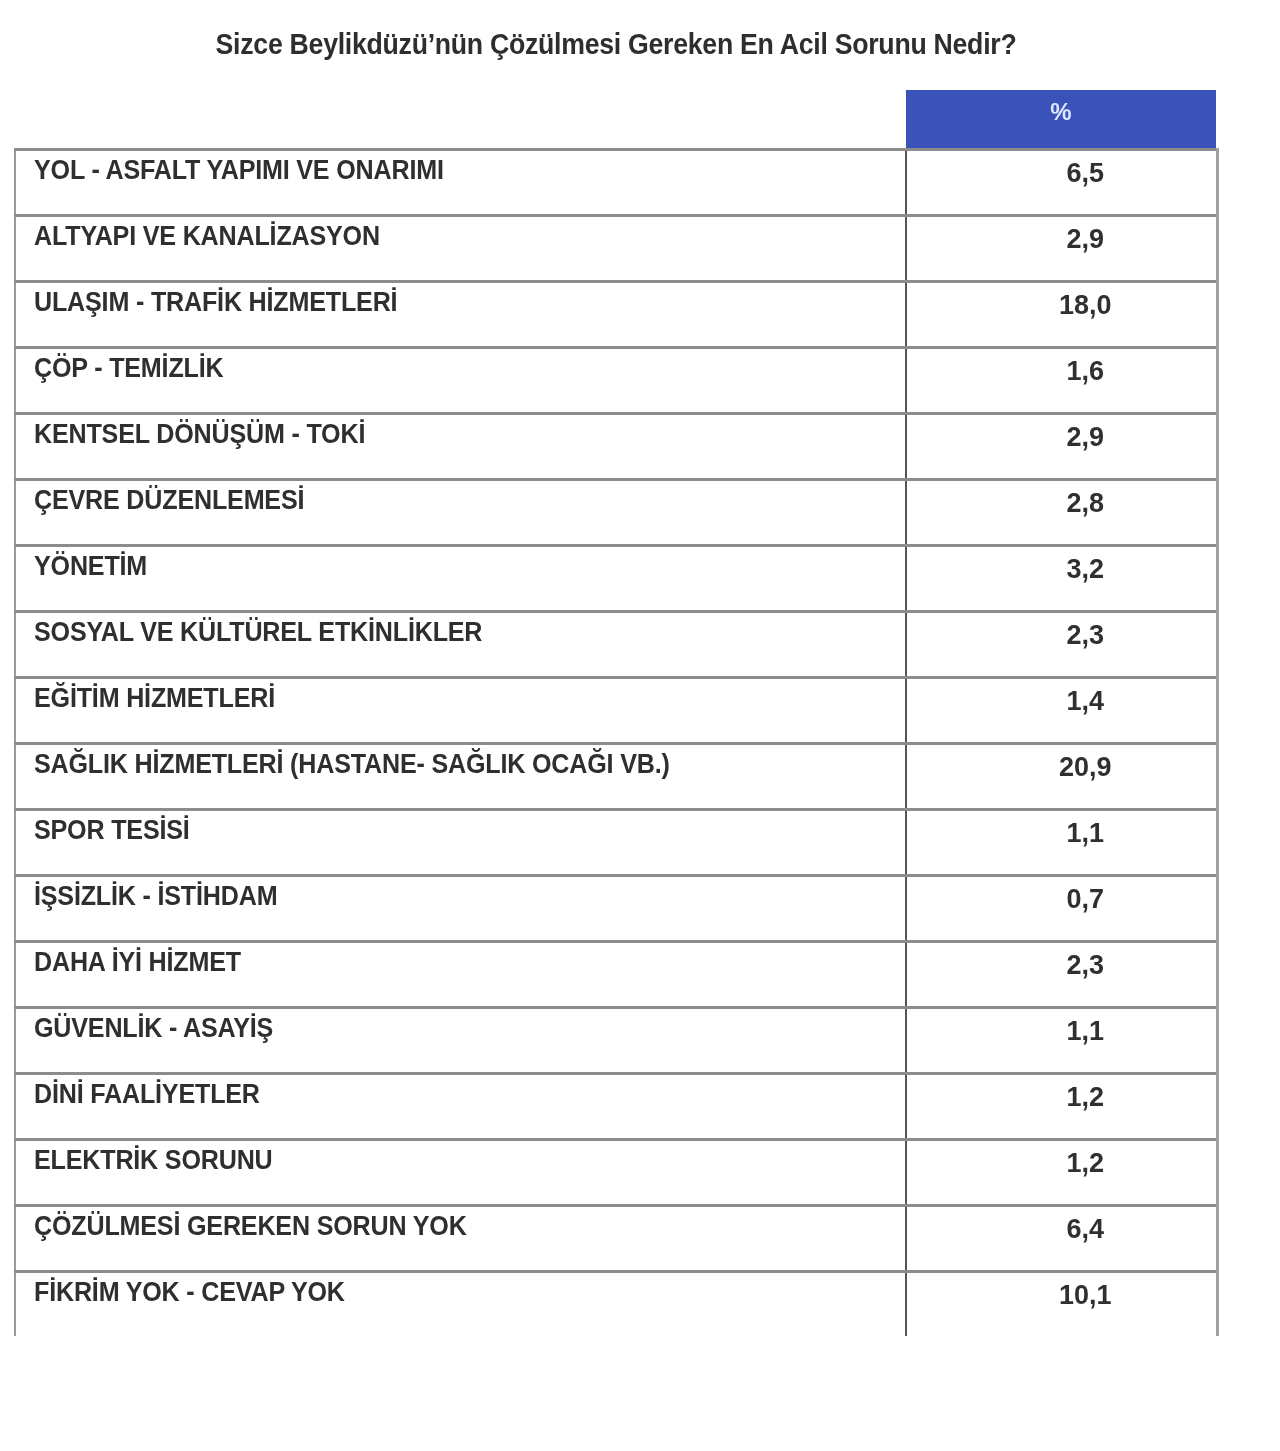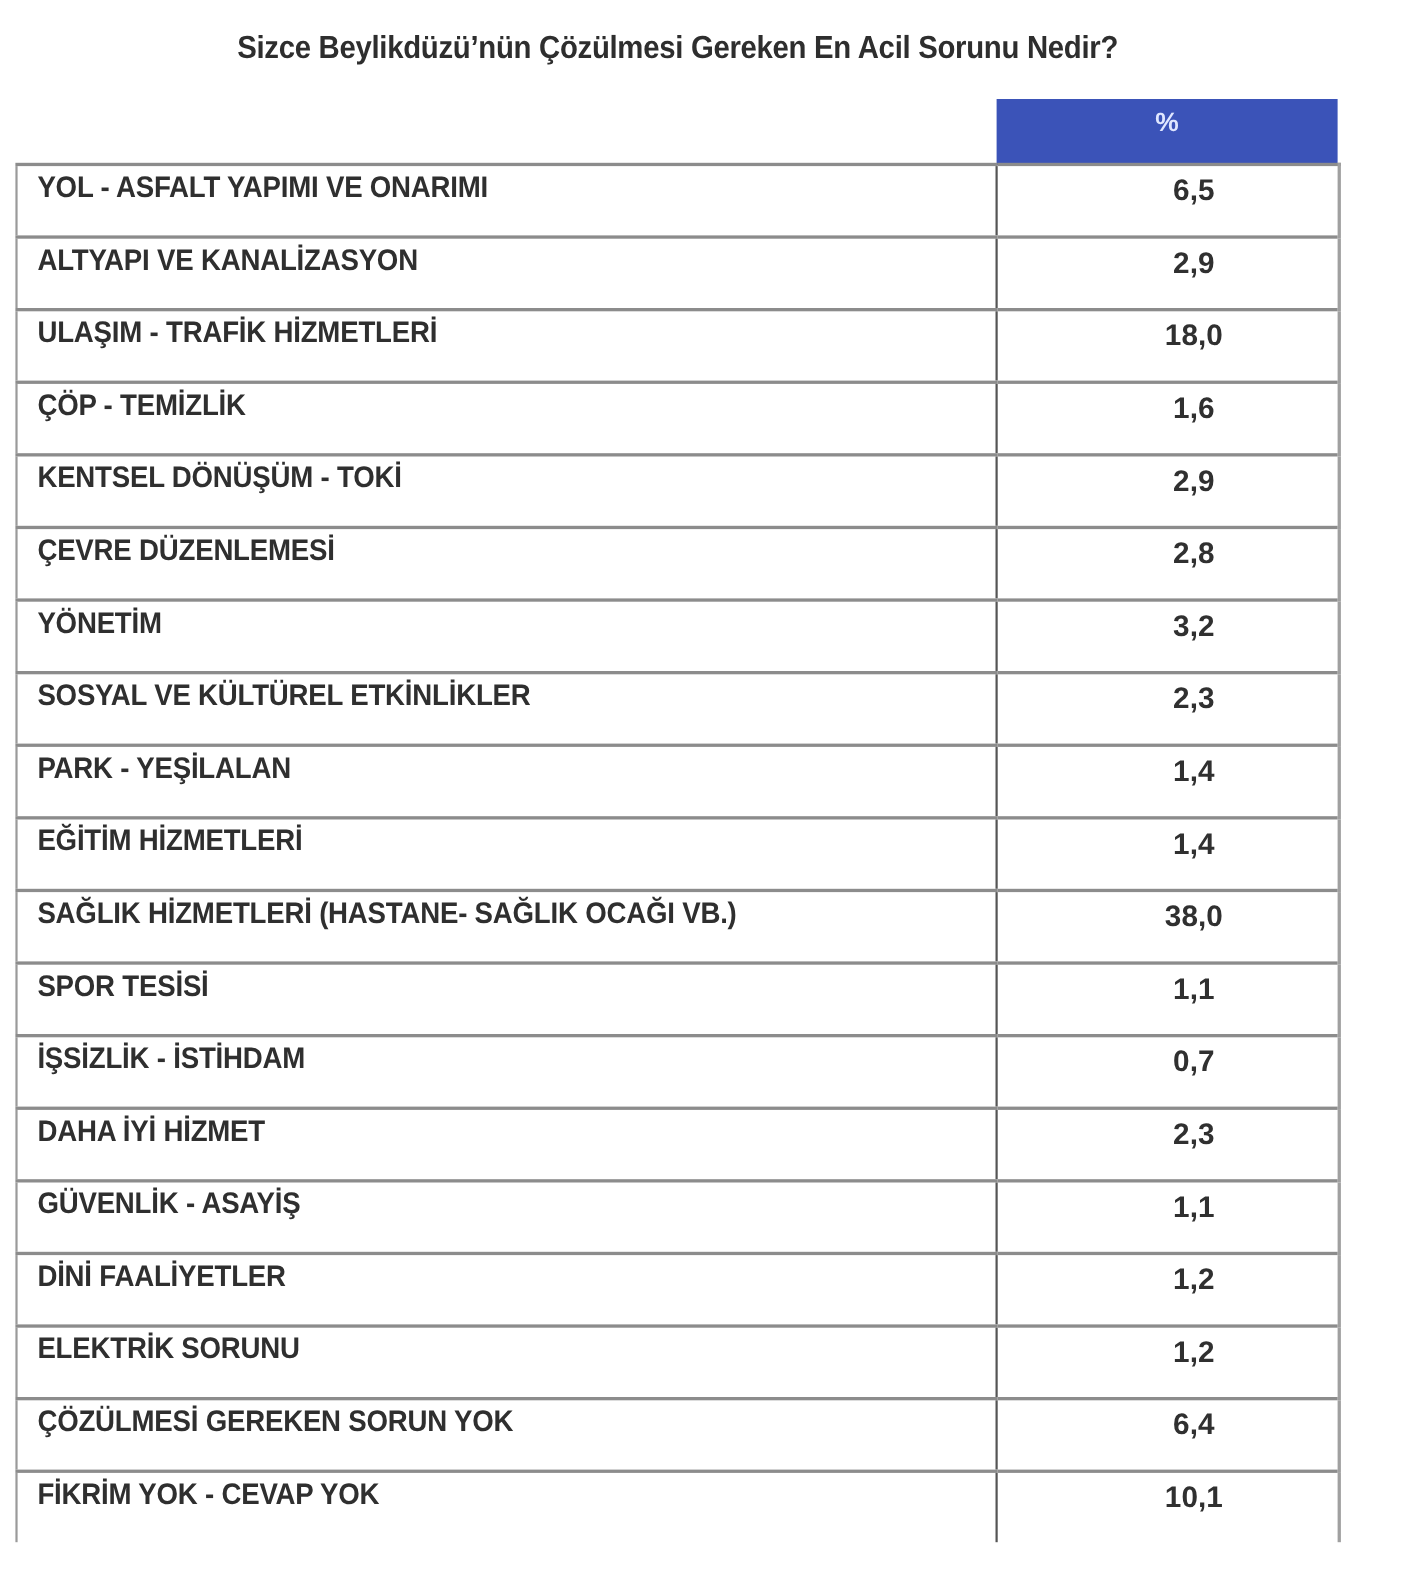--- a/index.html
+++ b/index.html
@@ -87,30 +87,26 @@
       </tr>
     <tr>
         <td class="label"><span>YÖNETİM</span></td>
         <td class="val">3,2</td>
       </tr>
     <tr>
         <td class="label"><span>SOSYAL VE KÜLTÜREL ETKİNLİKLER</span></td>
         <td class="val">2,3</td>
       </tr>
     <tr>
-        <td class="label"><span>PARK - YEŞİLALAN</span></td>
-        <td class="val">1,4</td>
-      </tr>
-    <tr>
         <td class="label"><span>EĞİTİM HİZMETLERİ</span></td>
         <td class="val">1,4</td>
       </tr>
     <tr>
         <td class="label"><span>SAĞLIK HİZMETLERİ (HASTANE- SAĞLIK OCAĞI VB.)</span></td>
-        <td class="val">38,0</td>
+        <td class="val">20,9</td>
       </tr>
     <tr>
         <td class="label"><span>SPOR TESİSİ</span></td>
         <td class="val">1,1</td>
       </tr>
     <tr>
         <td class="label"><span>İŞSİZLİK - İSTİHDAM</span></td>
         <td class="val">0,7</td>
       </tr>
     <tr>

